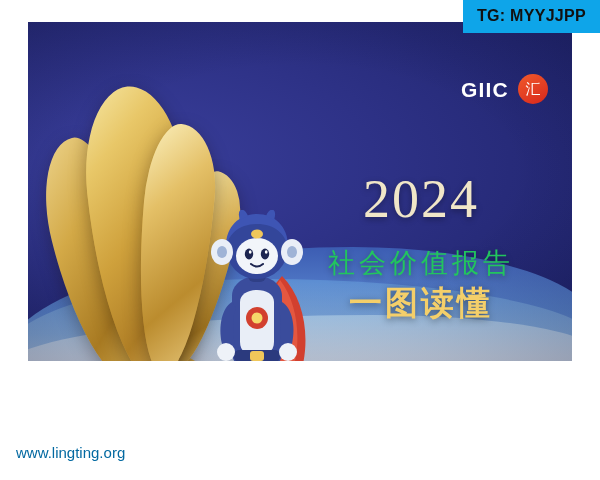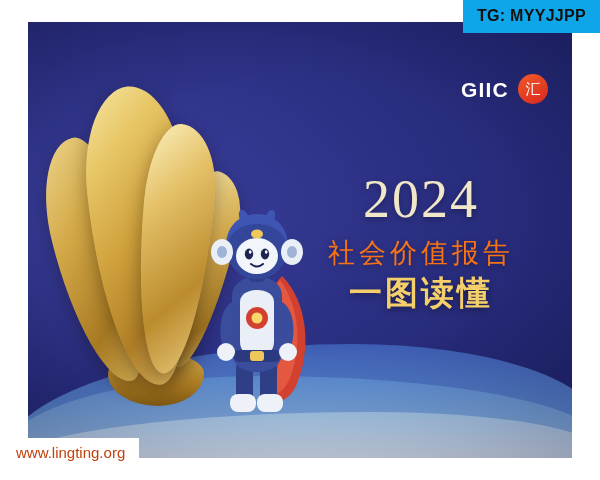--- a/index.html
+++ b/index.html
@@ -23,21 +23,21 @@
     height: 480px;
     background: #ffffff;
   }
 
   
   #poster {
     position: absolute;
     left: 28px;
     top: 22px;
     width: 544px;
-    height: 436px;
+    height: 339px;
     background: #2b2f80;
     overflow: hidden;
   }
 
   
   #poster-bg {
     position: absolute;
     inset: 0;
     background:
       radial-gradient(120% 90% at 18% 42%, #3a3f9c 0%, #2e3287 38%, #262a78 62%, #1e2268 100%);
@@ -194,22 +194,22 @@
   }
   #year {
     color: #f0e6c8;
     font-size: 54px;
     line-height: 1.02;
     letter-spacing: 2px;
     font-family: "Liberation Serif", serif;
     text-shadow: 0 2px 6px rgba(0,0,0,0.35);
   }
   #subtitle {
-    margin-top: 8px;
-    color: #f97316;
+    margin-top: 18px;
+    color: #22c55e;
     font-size: 27px;
     letter-spacing: 4px;
     font-family: "DejaVu Sans", sans-serif;
     text-shadow: 0 2px 6px rgba(0,0,0,0.35);
   }
   #tagline {
     margin-top: 0;
     color: #f4cf6a;
     font-size: 33px;
     font-weight: 700;
@@ -230,21 +230,21 @@
     padding: 7px 14px 8px 14px;
     letter-spacing: 0.3px;
     z-index: 20;
     font-family: "Liberation Sans", sans-serif;
   }
   #site-badge {
     position: absolute;
     left: 0;
     bottom: 12px;
     background: #ffffff;
-    color: #c2410c;
+    color: #0369a1;
     font-size: 15px;
     padding: 6px 14px 7px 16px;
     z-index: 20;
     font-family: "Liberation Sans", sans-serif;
   }
 </style>
 </head>
 <body>
 
 <div id="page">

